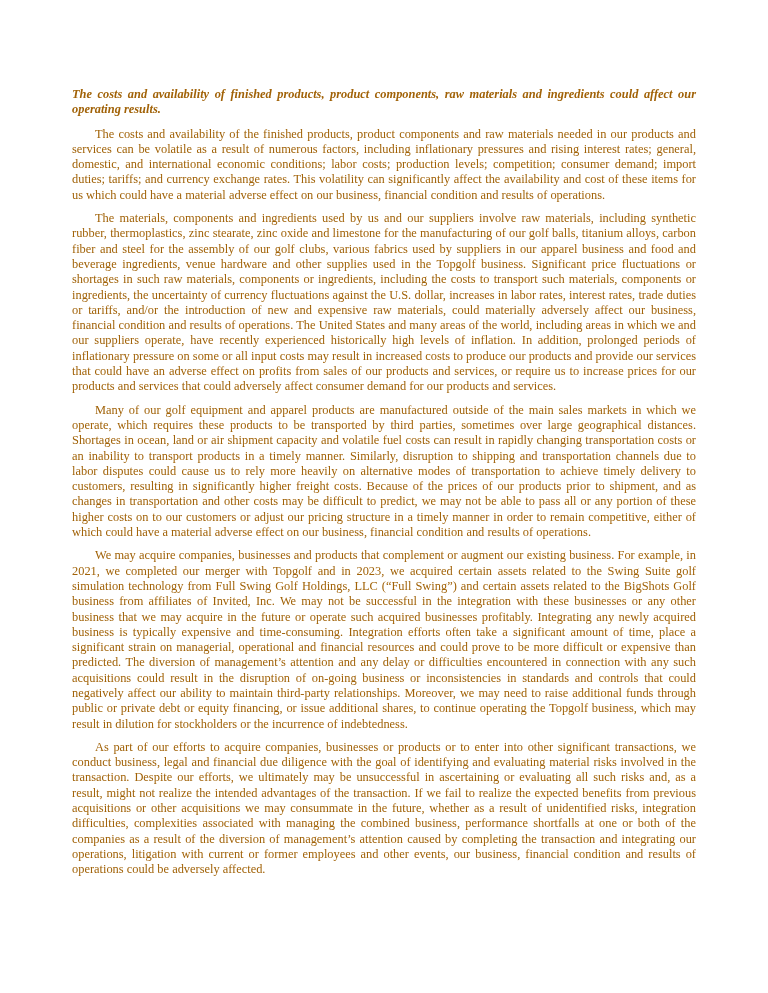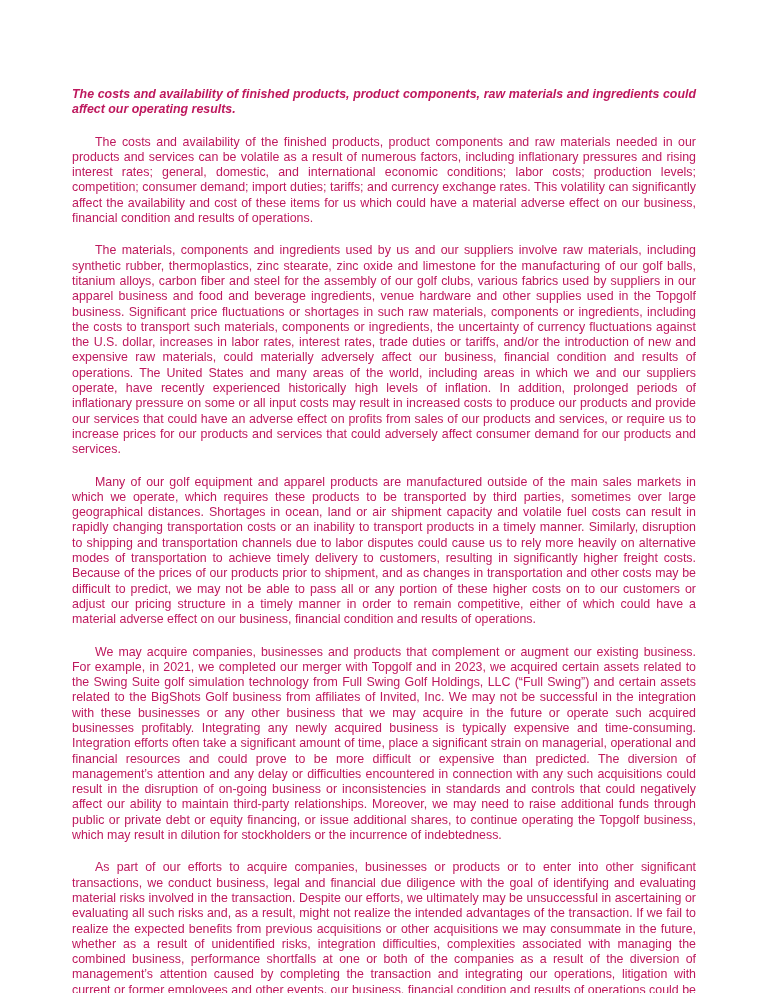--- a/index.html
+++ b/index.html
@@ -6,42 +6,42 @@
     margin: 0;
     padding: 0;
     background: #ffffff;
   }
   .page {
     position: relative;
     width: 722px;
     height: 993px;
     background: #ffffff;
     overflow: hidden;
-    font-family: Liberation Sans, sans-serif;
-    color: #be185d;
+    font-family: Liberation Serif, serif;
+    color: #a16207;
   }
   .content {
     position: absolute;
     top: 87px;
     left: 72px;
     width: 624px;
     font-size: 12.4px;
     line-height: 15.3px;
     text-align: justify;
   }
   .risk-heading {
     font-weight: bold;
     font-style: italic;
     margin: 0 0 9px 0;
     font-size: 12.4px;
     line-height: 15.3px;
     text-align: justify;
   }
   .para {
-    margin: 17px 0 8px 0;
+    margin: 0 0 8px 0;
     text-indent: 23px;
   }
   .page-number {
     position: absolute;
     top: 925px;
     left: 0;
     width: 100%;
     text-align: center;
     font-size: 12.4px;
     line-height: 15px;

